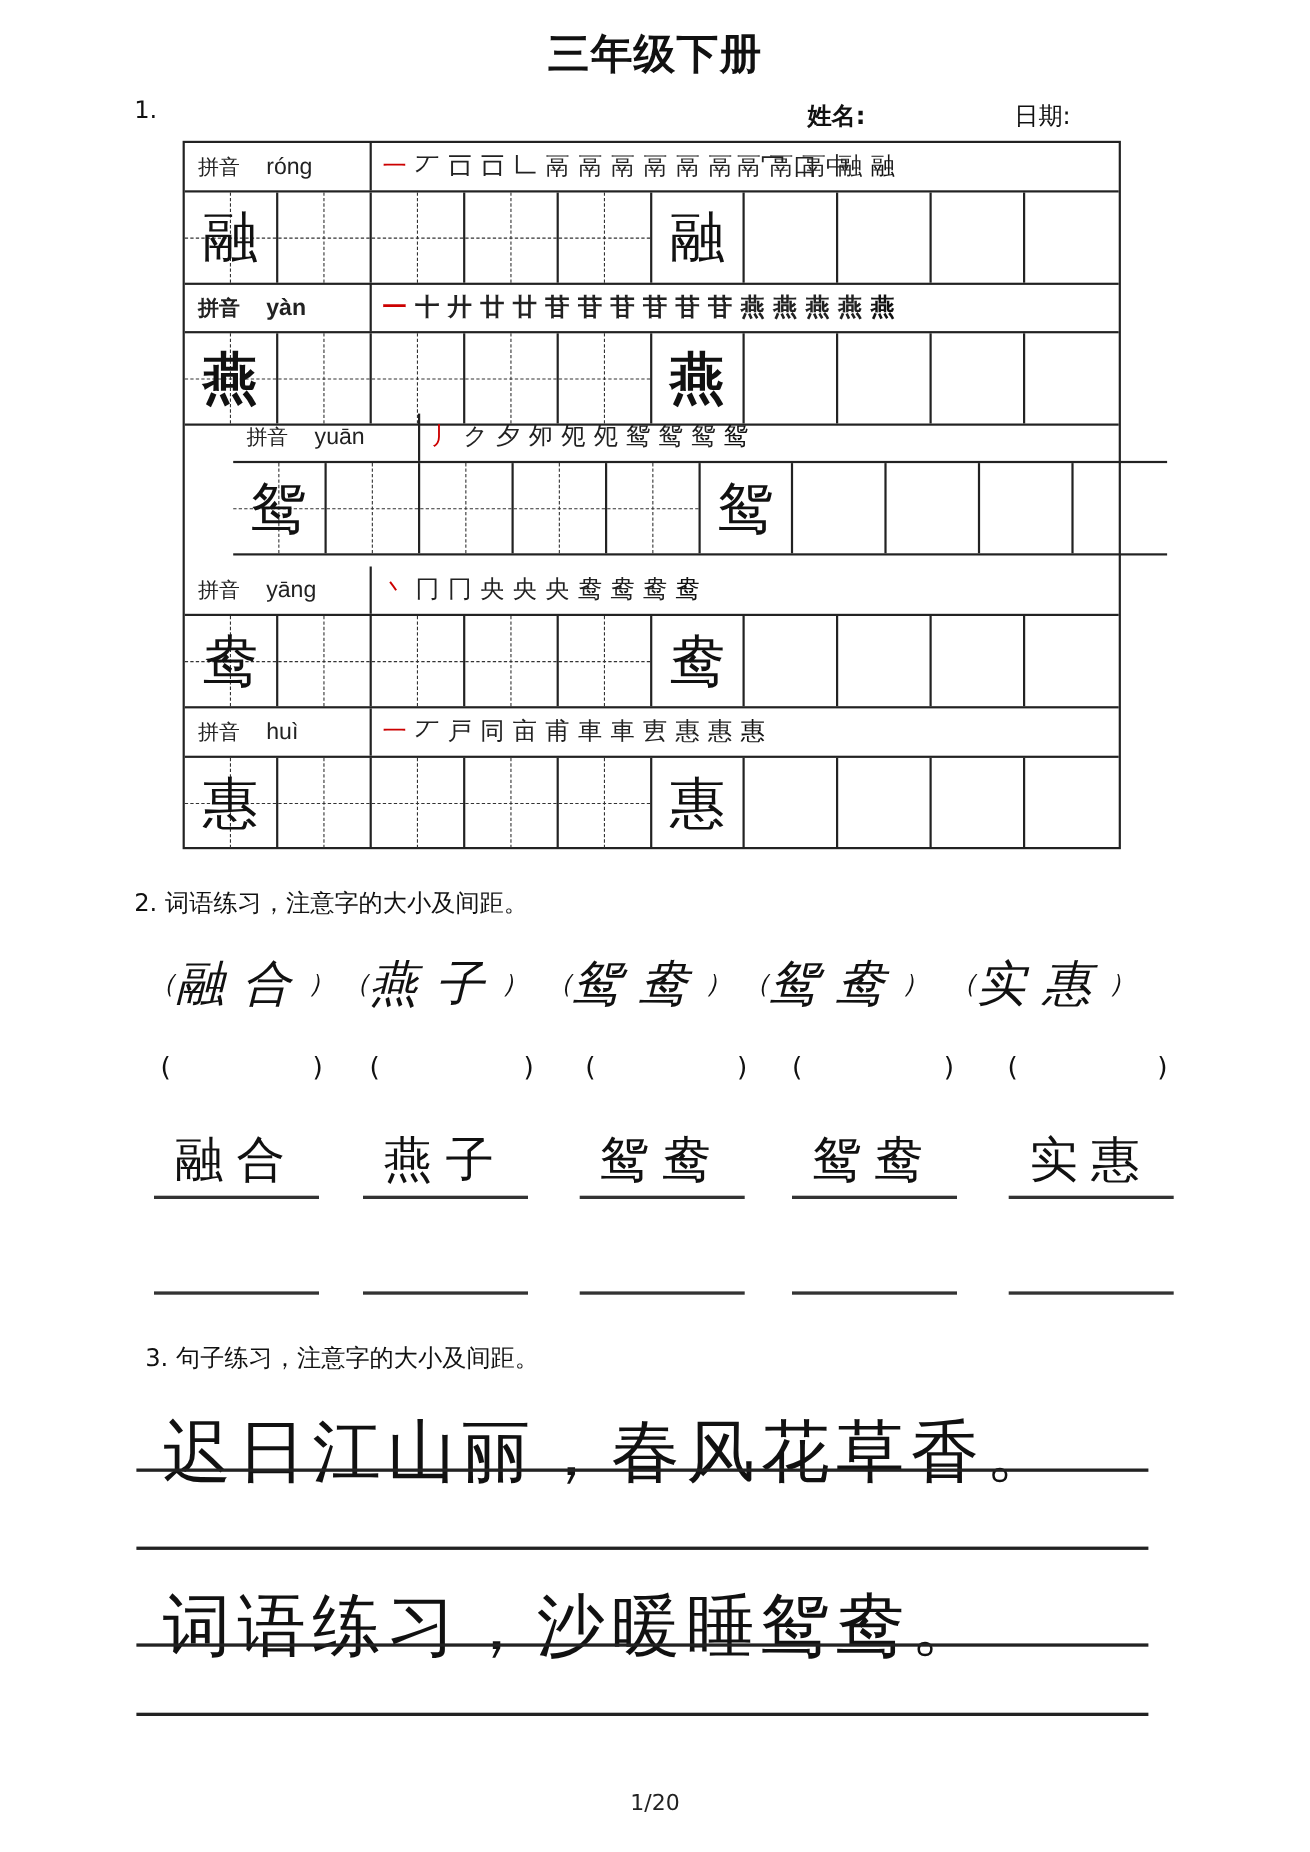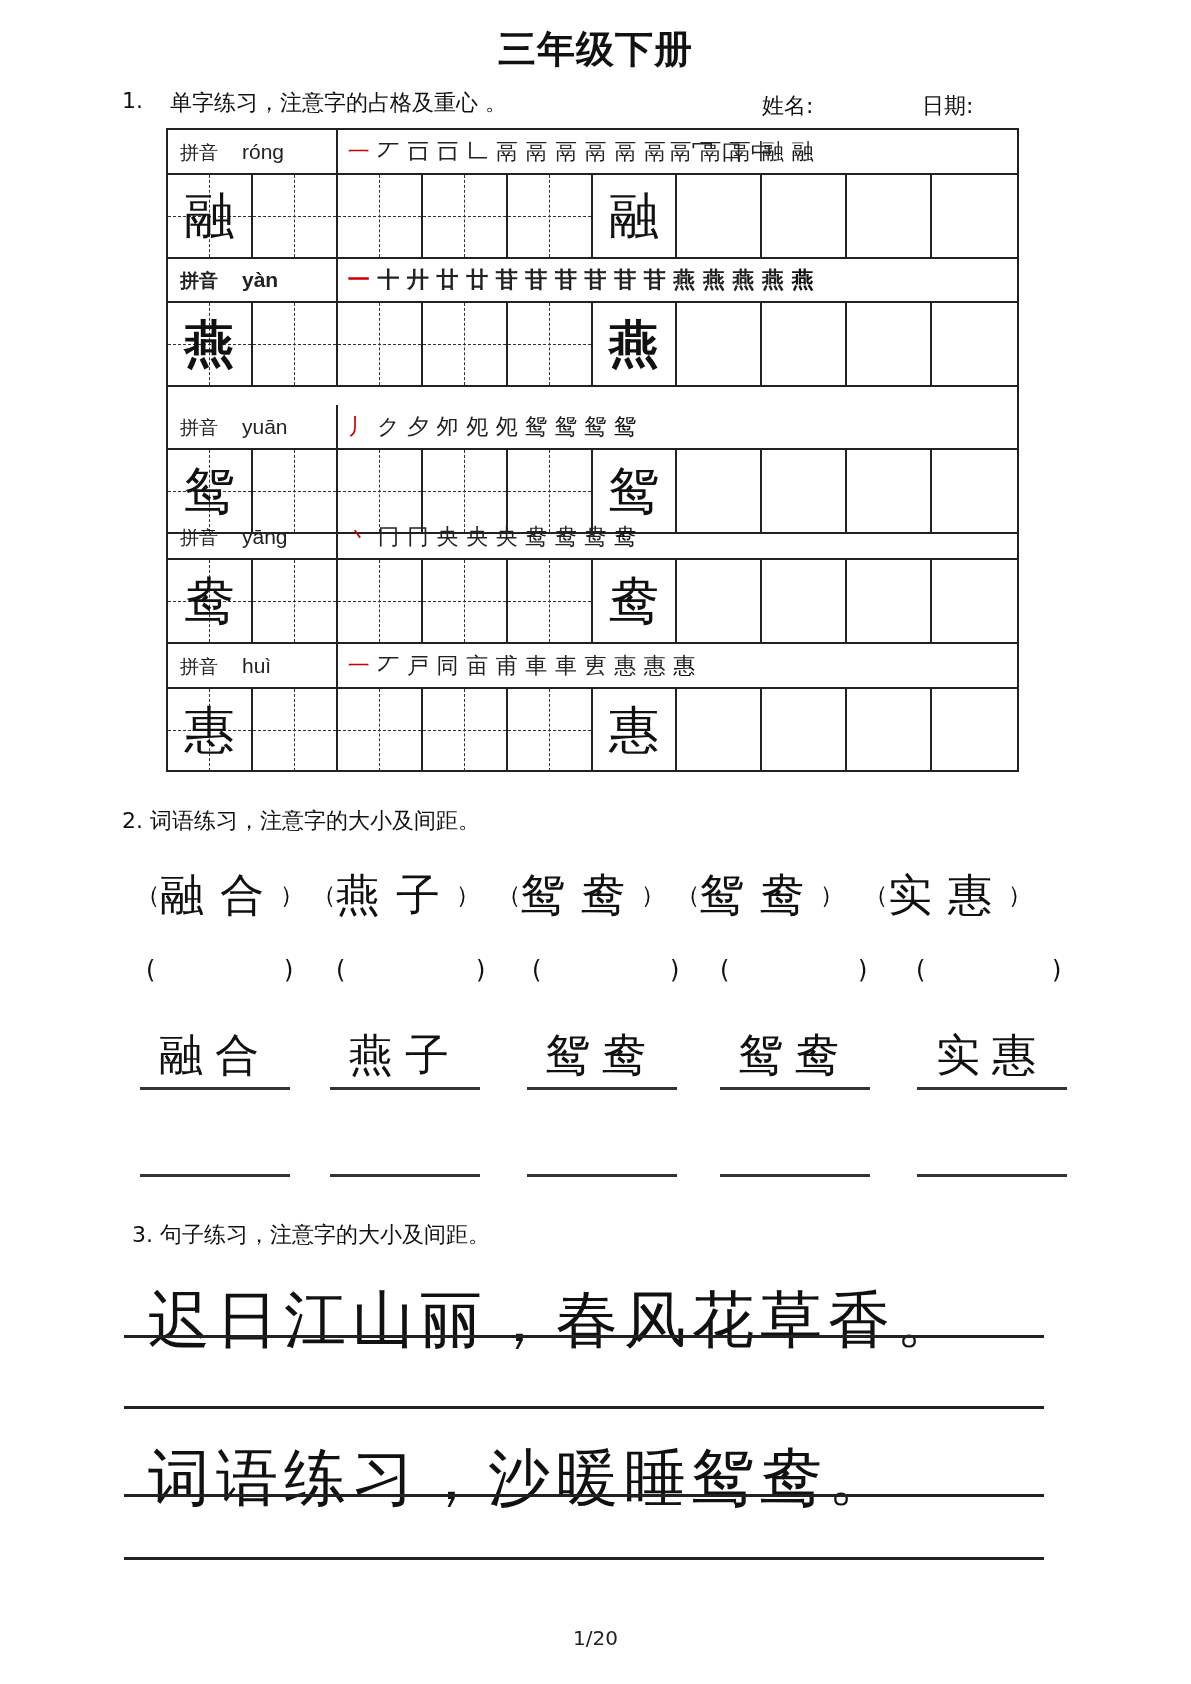--- a/index.html
+++ b/index.html
@@ -4,21 +4,21 @@
   <style>
     * { box-sizing: border-box; margin: 0; padding: 0; }
     html, body { width: 1191px; height: 1684px; background: #ffffff; overflow: hidden; }
     body { position: relative; font-family: "DejaVu Sans", "Liberation Sans", sans-serif; color: #111; }
 
     .title { position: absolute; top: 24px; left: 0; width: 1191px; text-align: center; font-size: 38px; font-weight: bold; letter-spacing: 1px; color: #111; }
 
     .sec1-head { position: absolute; top: 88px; left: 122px; width: 900px; height: 34px; font-size: 22px; }
     .sec1-head .num { position: absolute; left: 0; top: 0; }
     .sec1-head .txt { position: absolute; left: 48px; top: 0; }
-    .sec1-head .name { position: absolute; left: 640px; top: 3px; }
+    .sec1-head .name { position: absolute; left: 612px; top: 3px; font-weight: bold; }
     .sec1-head .date { position: absolute; left: 800px; top: 3px; }
 
     .grid { position: absolute; left: 166px; top: 128px; width: 853px; height: 644px; border: 2px solid #222; }
     .group { position: absolute; left: 0; width: 849px; height: 102px; }
     .py-row { position: absolute; left: 0; top: 0; width: 849px; height: 45px; border-bottom: 2px solid #222; }
     .py-label { position: absolute; left: 0; top: 0; width: 170px; height: 43px; border-right: 2px solid #222; font-size: 19px; line-height: 43px; padding-left: 12px; color: #222; }
     .py-label .lbl { display: inline-block; width: 62px; }
     .py-label .py { font-family: "Liberation Sans", sans-serif; font-size: 21px; }
     .strokes { position: absolute; left: 172px; top: 0; height: 43px; line-height: 43px; font-size: 22px; white-space: nowrap; display: flex; align-items: center; padding-left: 4px; }
     .strokes span { display: inline-block; width: 29.6px; text-align: center; font-family: "DejaVu Serif", serif; color: #222; }
@@ -27,21 +27,21 @@
     .ch-row { position: absolute; left: 0; top: 45px; width: 849px; height: 84px; border-bottom: 2px solid #222; display: flex; }
     .group.last .ch-row { border-bottom: none; }
     .cell { position: relative; width: 85.3px; height: 82px; border-right: 2px solid #222; }
     .cell:last-child { border-right: none; }
     .cell.guide::before { content: ""; position: absolute; left: 50%; top: 0; bottom: 0; border-left: 1.5px dashed #333; }
     .cell.guide::after { content: ""; position: absolute; top: 50%; left: 0; right: 0; border-top: 1.5px dashed #333; }
     .cell .model { position: absolute; left: 0; top: 0; width: 100%; height: 100%; text-align: center; line-height: 82px; font-size: 50px; font-family: "DejaVu Serif", serif; color: #111; z-index: 2; }
 
     .sec2-head { position: absolute; top: 806px; left: 122px; font-size: 22px; }
     .words { position: absolute; top: 860px; left: 0; width: 1191px; height: 70px; }
-    .word { position: absolute; top: 0; height: 70px; font-size: 44px; font-family: "DejaVu Serif", serif; line-height: 70px; white-space: nowrap; }
+    .word { position: absolute; top: 0; height: 70px; font-size: 44px; font-family: "DejaVu Serif", serif; line-height: 70px; white-space: nowrap; font-style: italic; }
     .word .paren { font-size: 24px; vertical-align: middle; position: relative; top: -4px; }
     .word .w { letter-spacing: 16px; }
     .blanks { position: absolute; top: 950px; left: 0; width: 1191px; height: 40px; }
     .blank { position: absolute; top: 0; height: 40px; font-size: 24px; line-height: 40px; }
     .blank .r { position: absolute; top: 0; }
 
     .copy { position: absolute; top: 1024px; left: 0; width: 1191px; height: 70px; }
     .copy-word { position: absolute; top: 0; width: 150px; height: 66px; border-bottom: 3px solid #333; text-align: center; font-size: 44px; font-family: "DejaVu Serif", serif; line-height: 62px; letter-spacing: 12px; }
     .empty-lines { position: absolute; top: 1174px; left: 0; width: 1191px; height: 4px; }
     .empty-line { position: absolute; top: 0; width: 150px; height: 3px; background: #333; }
@@ -52,21 +52,20 @@
 
     .page-num { position: absolute; top: 1626px; left: 0; width: 1191px; text-align: center; font-size: 20px; color: #222; }
   </style>
 </head>
 <body>
 
 <div class="title">三年级下册</div>
 
 <div class="sec1-head">
   <span class="num">1.</span>
-  <span class="txt">单字练习，注意字的占格及重心 。</span>
   <span class="name">姓名:</span>
   <span class="date">日期:</span>
 </div>
 
 <div class="grid" id="grid">
     <div class="group" style="top: 0px;">
       <div class="py-row">
         <div class="py-label"><span class="lbl">拼音</span><span class="py">róng</span></div>
         <div class="strokes">
           <span class="partial">一</span>
@@ -136,21 +135,21 @@
         <div class="cell guide"></div>
         <div class="cell">
           <div class="model">燕</div>
         </div>
         <div class="cell"></div>
         <div class="cell"></div>
         <div class="cell"></div>
         <div class="cell"></div>
       </div>
     </div>
-    <div class="group" style="top: 275px;">
+    <div class="group" style="top: 246px; margin-left: 44px;">
       <div class="py-row">
         <div class="py-label"><span class="lbl">拼音</span><span class="py">yuān</span></div>
         <div class="strokes">
           <span class="partial">丿</span>
           <span class="">ク</span>
           <span class="">夕</span>
           <span class="">夘</span>
           <span class="">夗</span>
           <span class="">夗</span>
           <span class="">鸳</span>

